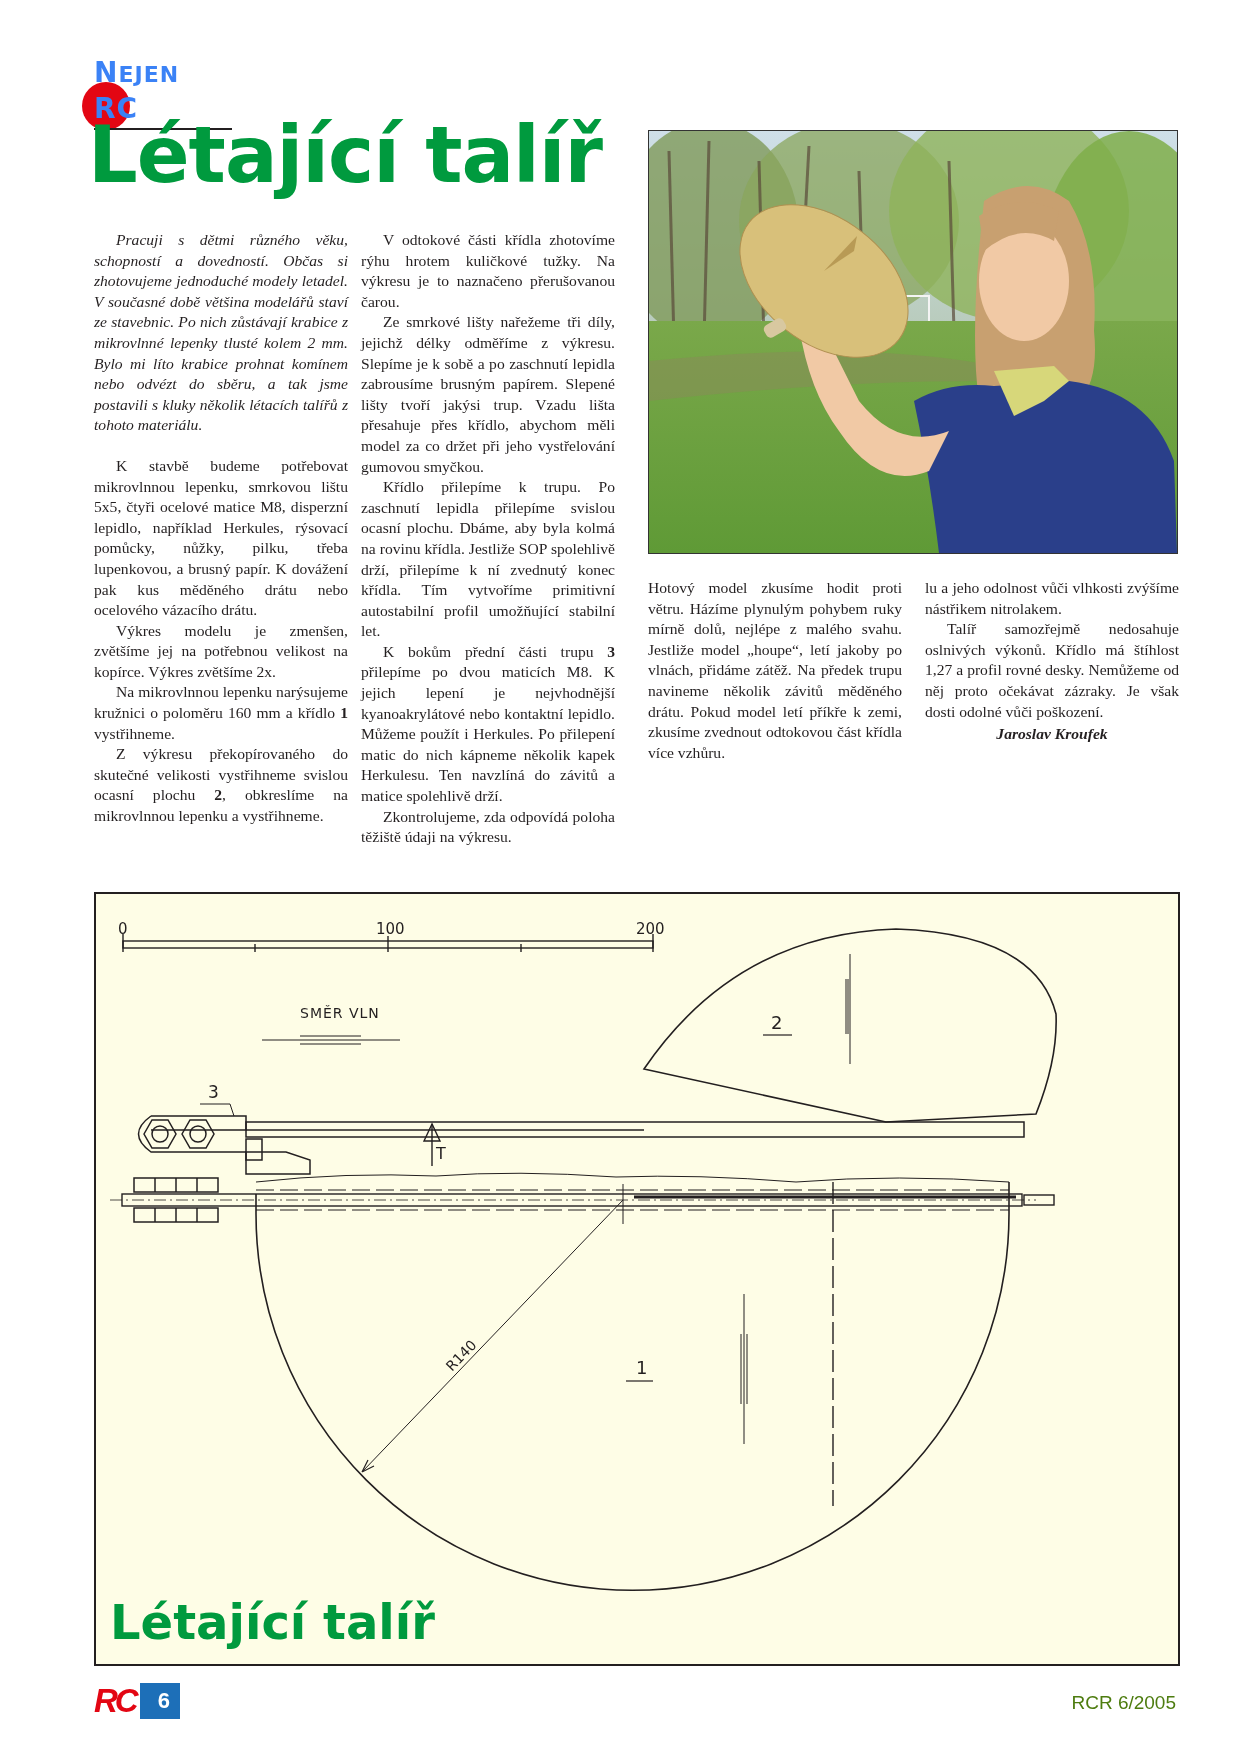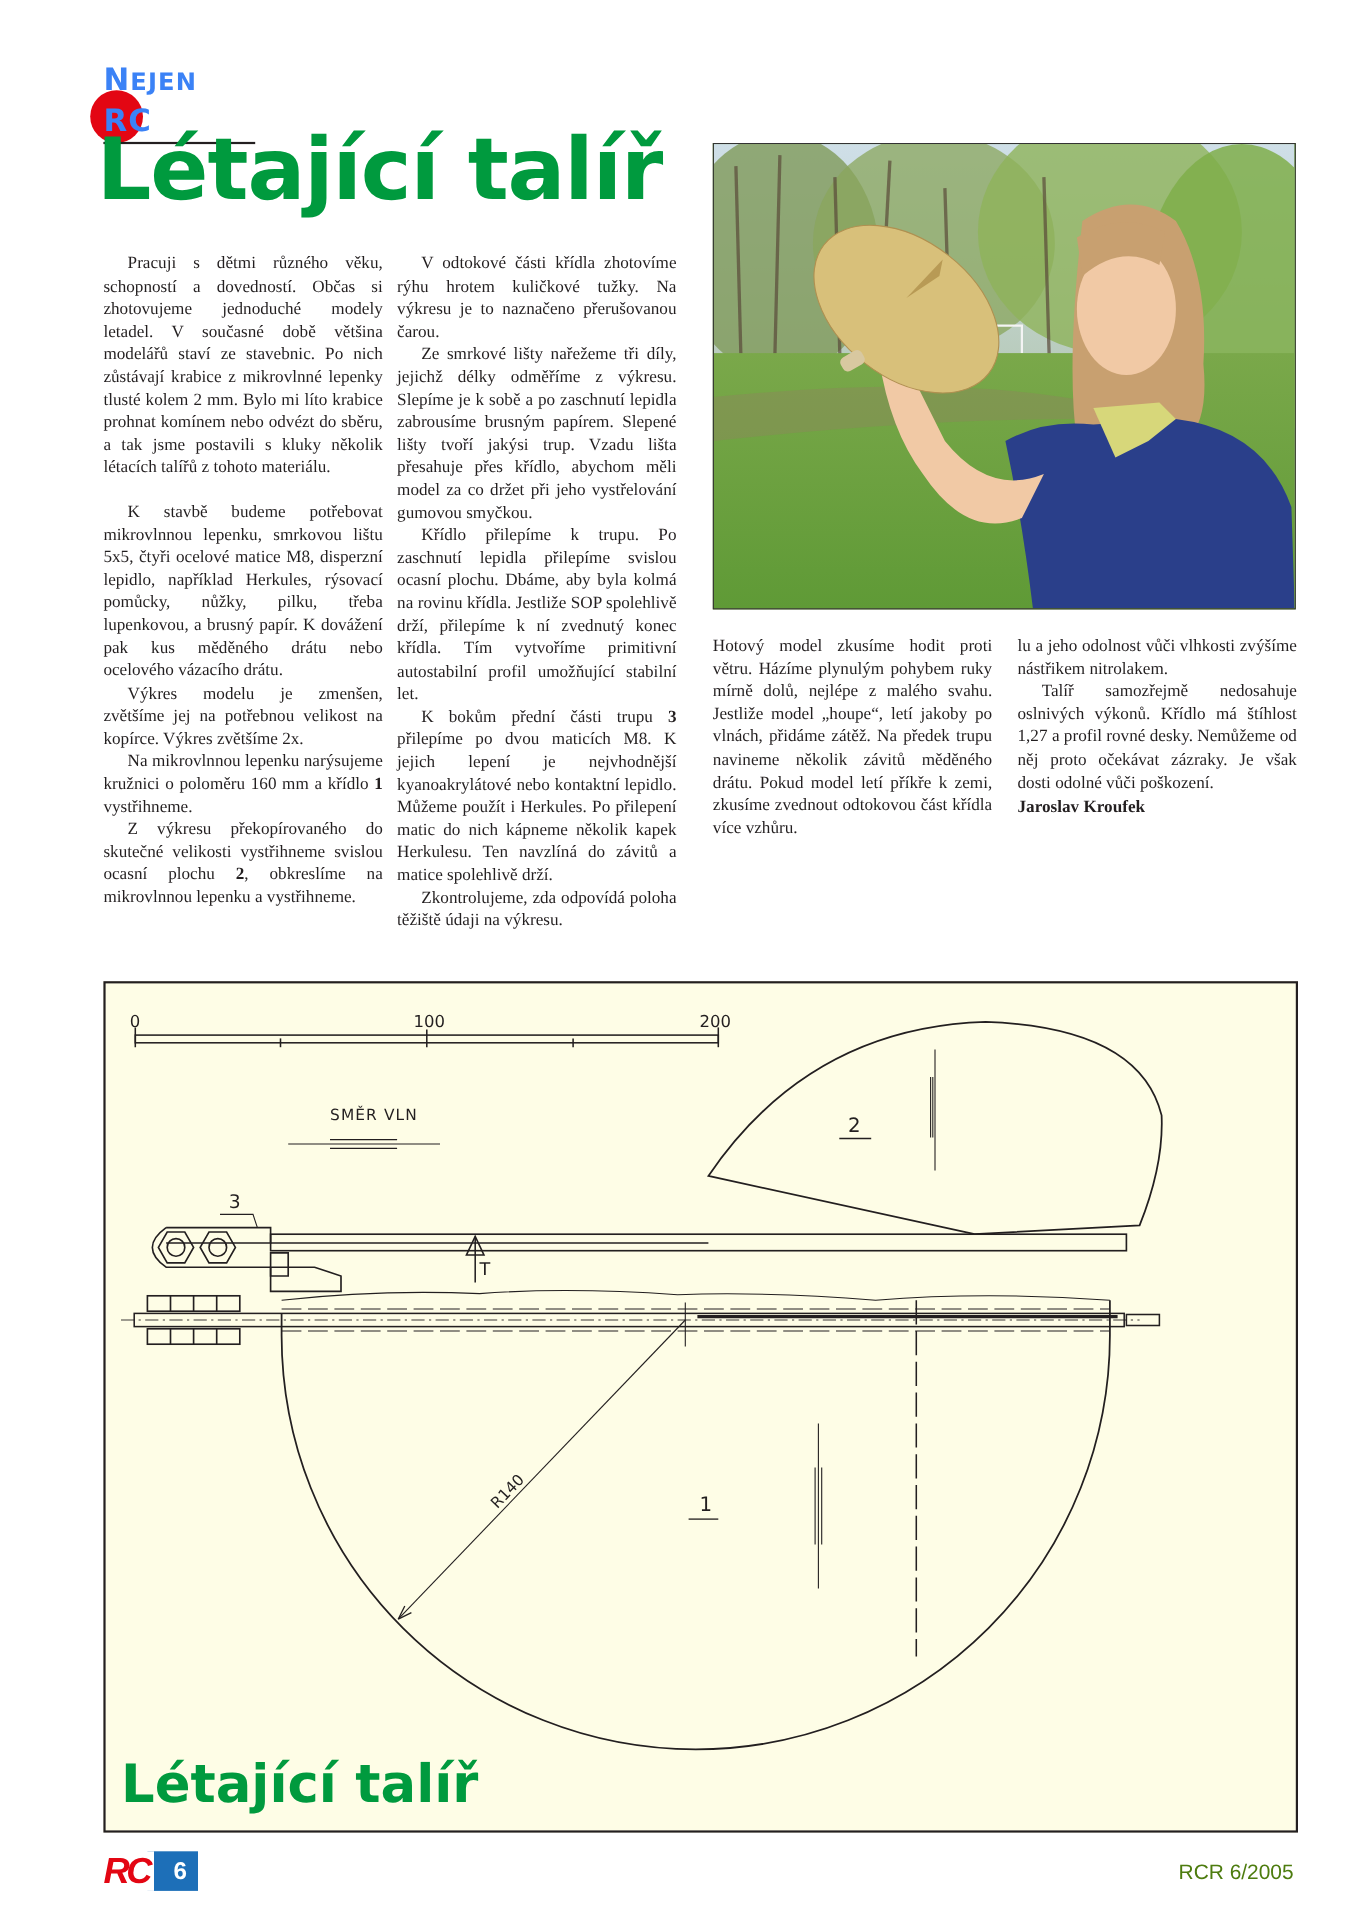--- a/index.html
+++ b/index.html
@@ -6,26 +6,26 @@
   body { width: 1240px; height: 1754px; position: relative; overflow: hidden; font-family: "Liberation Serif", serif; color: #231f20; }
   .section-head { position: absolute; left: 94px; top: 56px; width: 138px; border-bottom: 2px solid #231f20; padding-bottom: 2px; }
   .section-dot { position: absolute; left: 82px; top: 82px; width: 48px; height: 48px; border-radius: 50%; background: #e30613; }
   .section-label { position: relative; font-family: "DejaVu Sans", sans-serif; font-weight: bold; font-size: 28px; letter-spacing: 1px; color: #3b82f6; line-height: 34px; }
   .section-label .small { font-size: 22px; }
   .title { position: absolute; left: 88px; top: 110px; font-family: "DejaVu Sans", sans-serif; font-weight: bold; font-size: 78px; color: #009a3e; letter-spacing: -1px; line-height: 90px; margin: 0; }
   .col { position: absolute; font-size: 15.6px; line-height: 20.6px; text-align: justify; hyphens: manual; }
   .col p { margin: 0; text-indent: 22px; }
   .col p.noind { text-indent: 0; }
   .col p.gap { margin-top: 20px; }
-  .intro { }
+  .intro { font-style: italic; }
   .col1 { left: 94px; top: 230px; width: 254px; }
   .col2 { left: 361px; top: 230px; width: 254px; }
   .col3 { left: 648px; top: 578px; width: 254px; }
   .col4 { left: 925px; top: 578px; width: 254px; }
-  .author { text-align: left; font-weight: bold; text-indent: 0 !important; margin-top: 2px !important; }
+  .author { text-align: center; font-weight: bold; font-style: italic; text-indent: 0 !important; margin-top: 2px !important; }
   .photo { position: absolute; left: 648px; top: 130px; width: 528px; height: 422px; border: 1px solid #333; overflow: hidden; background: #6a9a3a; }
   .drawing { position: absolute; left: 94px; top: 892px; width: 1082px; height: 770px; border: 2px solid #231f20; background: #fefde6; }
   .drawing svg { position: absolute; left: 0; top: 0; }
   .drawing-title { position: absolute; left: 14px; top: 700px; font-family: "DejaVu Sans", sans-serif; font-weight: bold; font-size: 48px; color: #009a3e; line-height: 56px; }
   .dlabel { font-family: "DejaVu Sans", sans-serif; fill: #231f20; }
   .footer-logo { position: absolute; left: 94px; top: 1683px; width: 86px; height: 36px; }
   .logo-rc { position: absolute; left: 0; top: 0; width: 46px; height: 36px; background: #ffffff; color: #e30613; font-family: "Liberation Sans", sans-serif; font-weight: bold; font-style: italic; font-size: 33px; line-height: 36px; letter-spacing: -3px; }
   .logo-num { position: absolute; left: 40px; top: 0; width: 46px; height: 36px; background: #1d6fb8; color: #ffffff; font-family: "Liberation Sans", sans-serif; font-weight: bold; font-size: 22px; line-height: 36px; text-align: right; padding-right: 0; }
   .logo-num span { display: inline-block; margin-right: 10px; }
   .footer-issue { position: absolute; right: 64px; top: 1692px; font-family: "Liberation Sans", sans-serif; font-size: 19px; color: #4d7c0f; }

